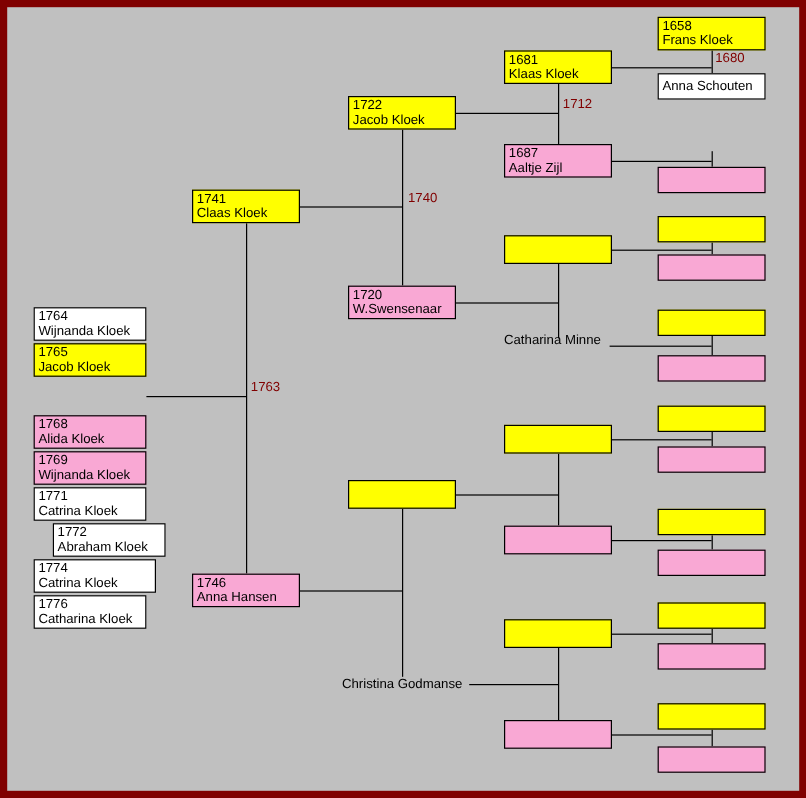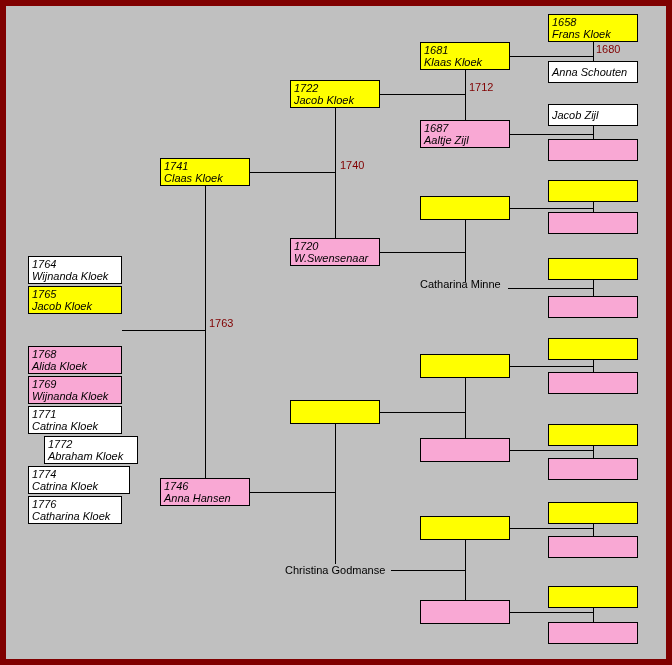--- a/index.html
+++ b/index.html
@@ -20,22 +20,22 @@
     background: #ffffff;
     font-size: 11px;
     line-height: 12px;
     padding: 1px 2px 0 3px;
     white-space: nowrap;
     overflow: hidden;
     color: #000;
   }
   .box.yellow { background: #ffff00; }
   .box.pale   { background: #f9a8d4; }
-  .b2 { height: 28px; font-style: italic; }
-  .b1 { height: 22px; line-height: 19px; font-style: italic; }
+  .b2 { height: 28px; }
+  .b1 { height: 22px; line-height: 19px; }
   .blank24 { height: 24px; }
   .blank22 { height: 22px; }
   .hline, .vline { position: absolute; background: #000; }
   .hline { height: 1px; }
   .vline { width: 1px; }
   .mlabel {
     position: absolute;
     font-size: 11px;
     line-height: 12px;
     color: #800000;
@@ -156,23 +156,20 @@
   <div class="box blank24 yellow" style="left:414px;top:510px;width:90px"></div>
   <div class="box blank24 pale" style="left:414px;top:594px;width:90px"></div>
 
   <div class="box b2 yellow" style="left:542px;top:8px;width:90px">
     <div>1658</div>
     <div>Frans Kloek</div>
   </div>
   <div class="box b1" style="left:542px;top:55px;width:90px">
     <div>Anna Schouten</div>
   </div>
-  <div class="box b1" style="left:542px;top:98px;width:90px">
-    <div>Jacob Zijl</div>
-  </div>
   <div class="box blank22 pale" style="left:542px;top:133px;width:90px"></div>
   <div class="box blank22 yellow" style="left:542px;top:174px;width:90px"></div>
   <div class="box blank22 pale" style="left:542px;top:206px;width:90px"></div>
   <div class="box blank22 yellow" style="left:542px;top:252px;width:90px"></div>
   <div class="box blank22 pale" style="left:542px;top:290px;width:90px"></div>
   <div class="box blank22 yellow" style="left:542px;top:332px;width:90px"></div>
   <div class="box blank22 pale" style="left:542px;top:366px;width:90px"></div>
   <div class="box blank22 yellow" style="left:542px;top:418px;width:90px"></div>
   <div class="box blank22 pale" style="left:542px;top:452px;width:90px"></div>
   <div class="box blank22 yellow" style="left:542px;top:496px;width:90px"></div>

